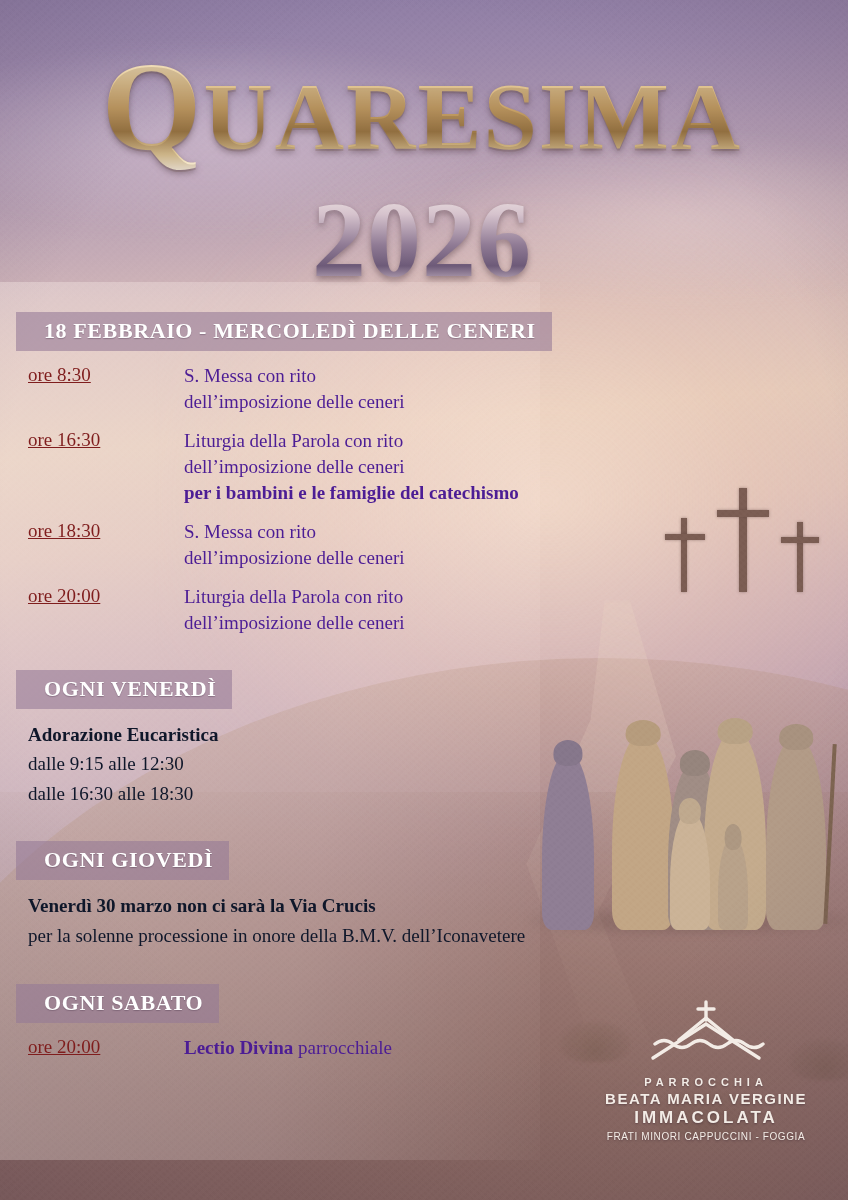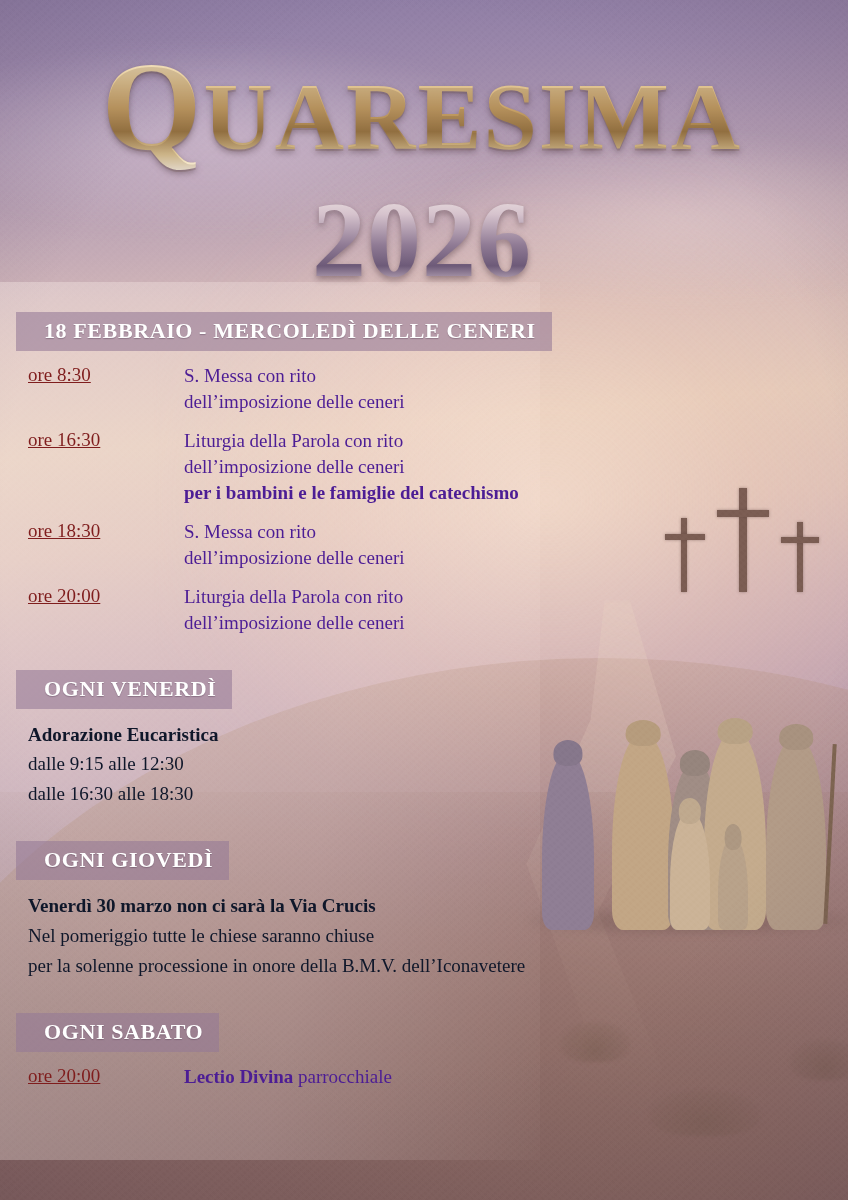--- a/index.html
+++ b/index.html
@@ -438,33 +438,47 @@
         <div class="plain-line">dalle 16:30 alle 18:30</div>
       </div>
     </div>
 
     <div class="gap-l"></div>
 
     <div class="section">
       <div class="sec-head">OGNI GIOVEDÌ</div>
       <div class="rows">
         <div class="plain-line b">Venerdì 30 marzo non ci sarà la Via Crucis</div>
-        <div class="plain-line">Nel pomeriggio tutte le chiese saranno chiuse</div>
         <div class="plain-line">per la solenne processione in onore della B.M.V. dell’Iconavetere</div>
       </div>
     </div>
 
     <div class="gap-l"></div>
 
     <div class="section">
       <div class="sec-head">OGNI SABATO</div>
       <div class="rows">
         <div class="row">
           <div class="time">ore 20:00</div>
           <div class="desc"><span class="b">Lectio Divina</span><span> parrocchiale</span></div>
         </div>
       </div>
     </div>
 
   </div>
 
+  <div class="logo">
+    <svg width="150" height="72" viewBox="0 0 150 72">
+      <g fill="none" stroke="#f3ece6" stroke-width="3.4" stroke-linecap="round">
+        <line x1="75" y1="2" x2="75" y2="20"></line>
+        <line x1="67" y1="9" x2="83" y2="9"></line>
+        <polyline points="48,40 75,18 102,40"></polyline>
+        <polyline points="22,58 75,24 128,58"></polyline>
+        <path d="M24 44 q9 -7 18 0 q9 7 18 0 q9 -7 18 0 q9 7 18 0 q9 -7 18 0 q9 7 18 0"></path>
+      </g>
+    </svg>
+    <div class="logo-l1">PARROCCHIA</div>
+    <div class="logo-l2">BEATA MARIA VERGINE</div>
+    <div class="logo-l3">IMMACOLATA</div>
+    <div class="logo-l4">FRATI MINORI CAPPUCCINI - FOGGIA</div>
+  </div>
 
 </div>
 
 </body></html>

